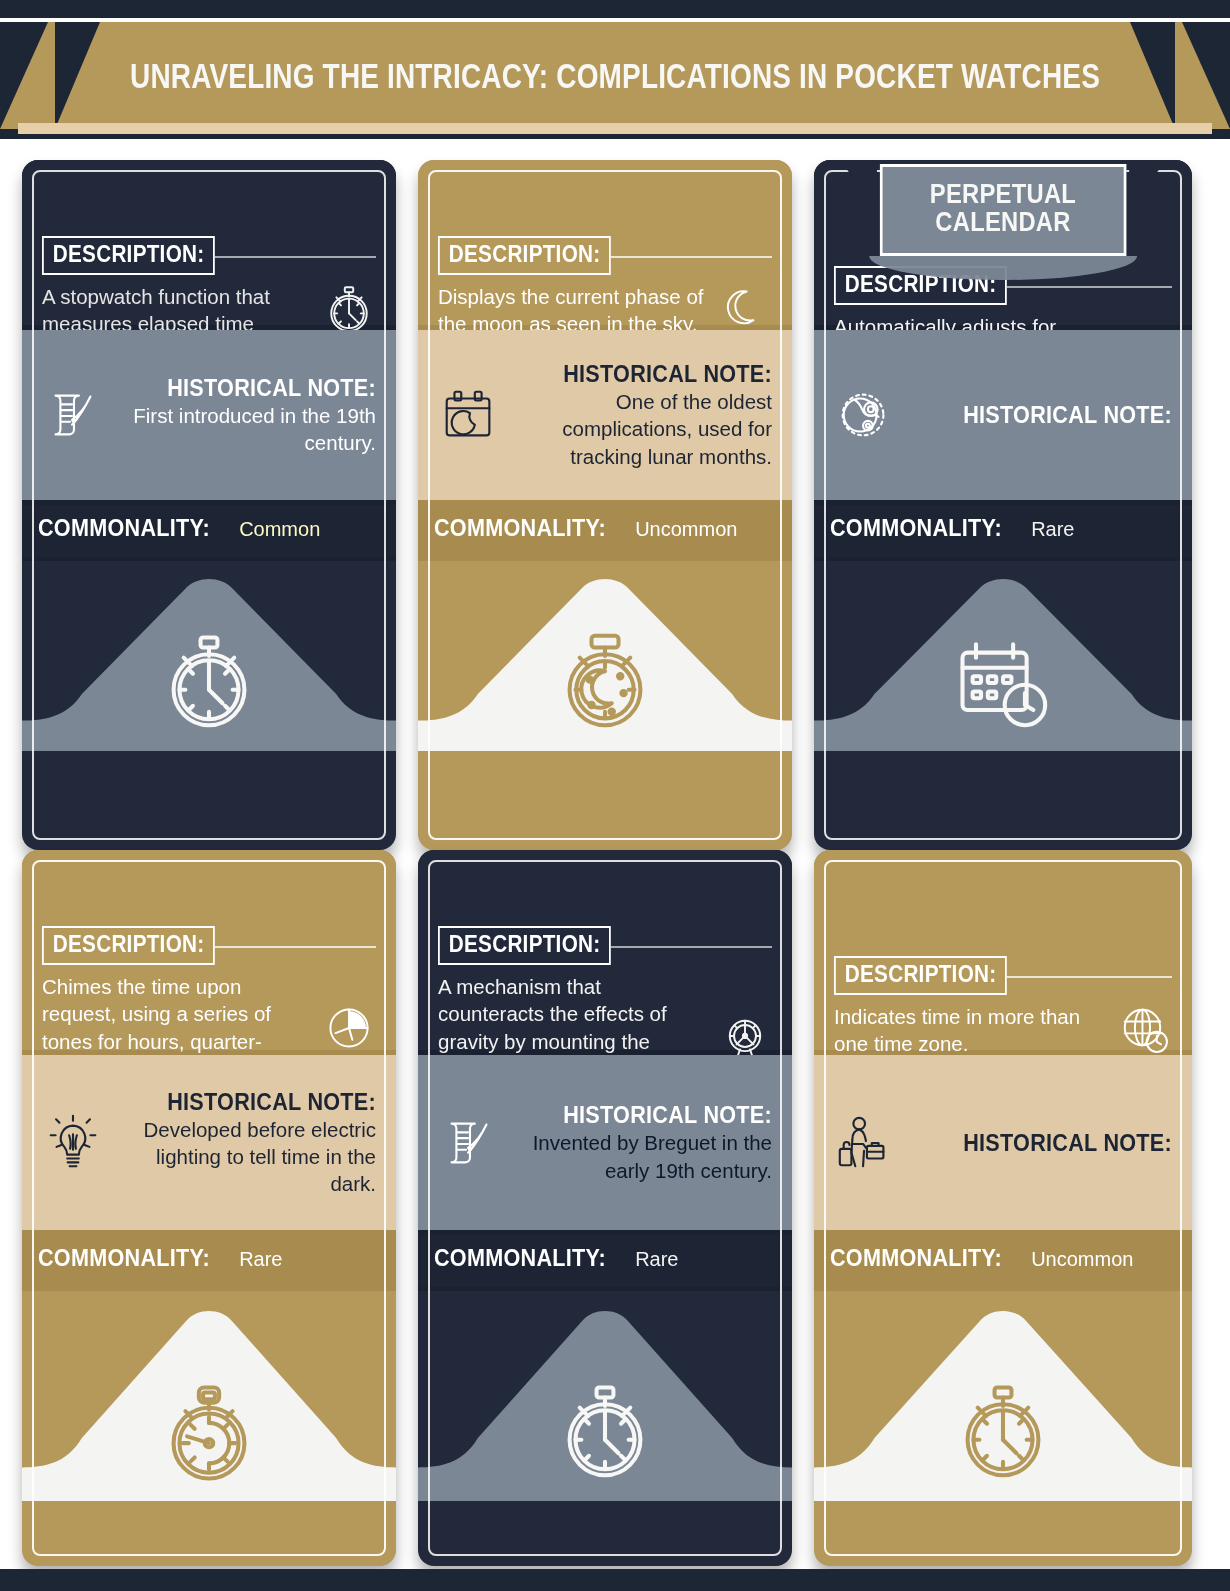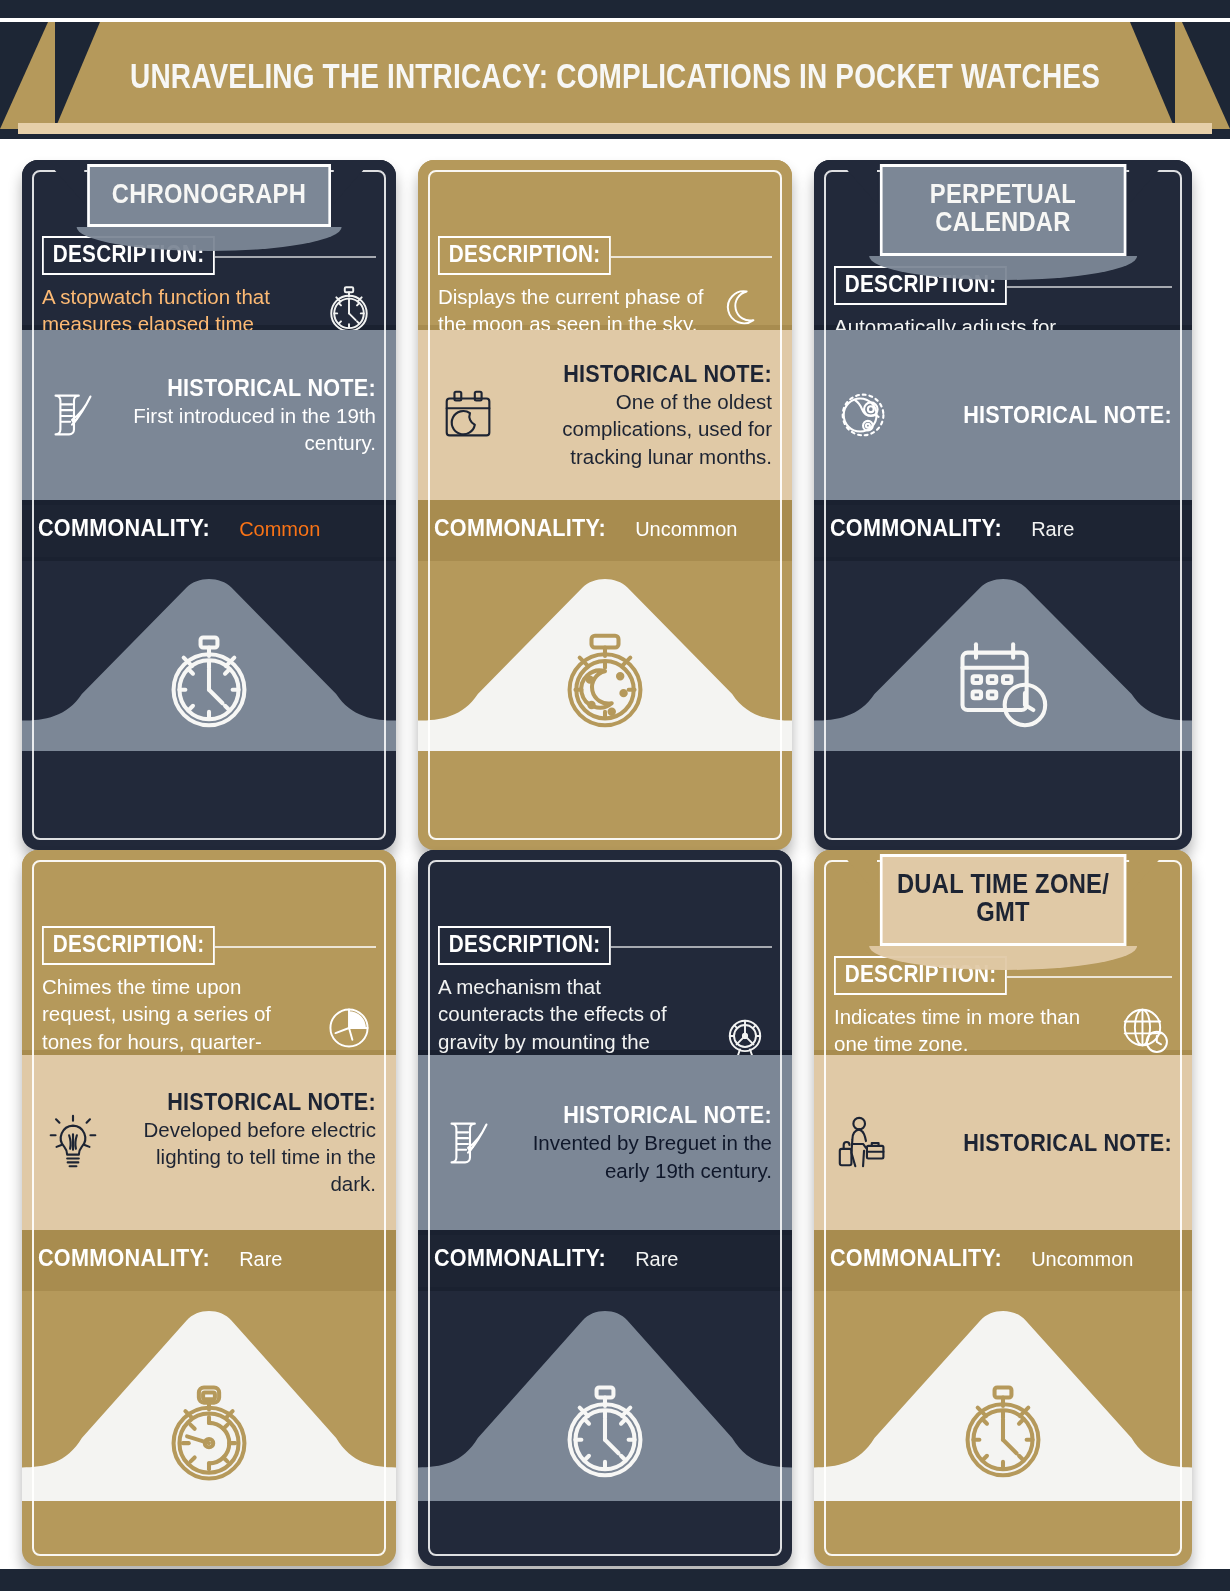--- a/index.html
+++ b/index.html
@@ -227,21 +227,21 @@
 
     <div class="card-inner" style="background:#22293a;">
       <div class="card-frame" style="border-color:rgba(255,255,255,0.85);"></div>
 
       <div class="row-desc" style="background:#22293a; height:165px; padding-top:76px;">
         <div style="position:relative; margin:0 20px 8px 20px;">
           <div class="lbl-rule" style="left:0; right:0; background:rgba(255,255,255,0.6);"></div>
           <span class="lbl" style="position:relative; background:#22293a; color:#ffffff; border-color:#ffffff;">DESCRIPTION:</span>
         </div>
         <div style="display:flex; align-items:center; gap:8px; padding:0 20px;">
-          <div class="bodytext" style="color:#fdba74; flex:1 1 auto;">A stopwatch function that measures elapsed time</div>
+          <div class="bodytext" style="color:#e5e5e5; flex:1 1 auto;">A stopwatch function that measures elapsed time</div>
           <div class="desc-icon">
               <svg class="ic" width="54" height="54" viewBox="0 0 64 64" fill="none" stroke="#f2f3f2" stroke-width="2.3" stroke-linecap="round" stroke-linejoin="round">
       <rect x="27" y="5" width="10" height="6" rx="1.5"></rect>
       <line x1="32" y1="11" x2="32" y2="16"></line>
       <circle cx="32" cy="36" r="21"></circle>
       <circle cx="32" cy="36" r="17.5"></circle>
       <line x1="17" y1="17" x2="22" y2="22"></line>
       <line x1="47" y1="17" x2="42" y2="22"></line>
       <line x1="32" y1="36" x2="32" y2="24"></line>
       <line x1="32" y1="36" x2="40" y2="44"></line>
@@ -276,21 +276,21 @@
           <div class="hist-head" style="color:#ffffff;">HISTORICAL NOTE:</div>
           <div class="bodytext" style="color:#ffffff;">First introduced in the 19th century.</div>
         </div>
       </div>
 
       <div class="sep" style="background:#1a2130;"></div>
 
       <div class="row-comm" style="background:#1d2433; height:52px;">
         <div class="comm-row">
           <span class="comm-lbl" style="color:#ffffff;">COMMONALITY:</span>
-          <span class="comm-val" style="color:#f97316;">Common</span>
+          <span class="comm-val" style="color:#fef9c3;">Common</span>
         </div>
       </div>
 
       <div class="sep" style="background:#1a2130; height:4px;"></div>
 
       <div class="footer" style="background:#22293a; height:190px;">
         <svg class="arch" viewBox="0 0 100 100" preserveAspectRatio="none">
           <path d="M0 100 L0 84 C6 84 12 82 16 70 L44 14 C47 8 53 8 56 14 L84 70 C88 82 94 84 100 84 L100 100 Z" fill="#7c8796"></path>
         </svg>
         <div class="footer-icon">
@@ -309,28 +309,20 @@
       <line x1="46" y1="36" x2="49.5" y2="36"></line>
       <line x1="20" y1="24" x2="22.5" y2="26.5"></line>
       <line x1="41.5" y1="45.5" x2="44" y2="48"></line>
       <line x1="44" y1="24" x2="41.5" y2="26.5"></line>
       <line x1="20" y1="48" x2="22.5" y2="45.5"></line>
             </svg>
         </div>
       </div>
     </div>
 
-    <div class="ribbon" style="top:4px;">
-      <div class="ribbon-tails">
-        <div class="ribbon-tail-l" style="background:#22293a;"></div>
-        <div class="ribbon-tail-r" style="background:#22293a;"></div>
-      </div>
-      <div class="ribbon-box" style="background:#7c8796; color:#f7f7f5; border-color:#ffffff; min-height:58px;">CHRONOGRAPH</div>
-      <div class="ribbon-curve" style="background:#7c8796; opacity:0.95;"></div>
-    </div>
   </div>
     <div class="card" style="left: 418px; top: 12px; width: 374px; height: 690px;">
 
     <div class="card-inner" style="background:#b5995b;">
       <div class="card-frame" style="border-color:rgba(255,255,255,0.92);"></div>
 
       <div class="row-desc" style="background:#b5995b; height:165px; padding-top:76px;">
         <div style="position:relative; margin:0 20px 8px 20px;">
           <div class="lbl-rule" style="left:0; right:0; background:rgba(255,255,255,0.75);"></div>
           <span class="lbl" style="position:relative; background:#b5995b; color:#ffffff; border-color:#ffffff;">DESCRIPTION:</span>
@@ -754,24 +746,16 @@
       <line x1="46" y1="36" x2="49.5" y2="36"></line>
       <line x1="20" y1="24" x2="22.5" y2="26.5"></line>
       <line x1="41.5" y1="45.5" x2="44" y2="48"></line>
       <line x1="44" y1="24" x2="41.5" y2="26.5"></line>
       <line x1="20" y1="48" x2="22.5" y2="45.5"></line>
             </svg>
         </div>
       </div>
     </div>
 
-    <div class="ribbon" style="top:4px;">
-      <div class="ribbon-tails">
-        <div class="ribbon-tail-l" style="background:#b5995b;"></div>
-        <div class="ribbon-tail-r" style="background:#b5995b;"></div>
-      </div>
-      <div class="ribbon-box" style="background:#e0c9a6; color:#1d2433; border-color:#ffffff; min-height:88px;">DUAL TIME ZONE/ GMT</div>
-      <div class="ribbon-curve" style="background:#e0c9a6; opacity:0.95;"></div>
-    </div>
   </div>
   </div>
 
 <div class="bottombar"></div>
 
 </body></html>

